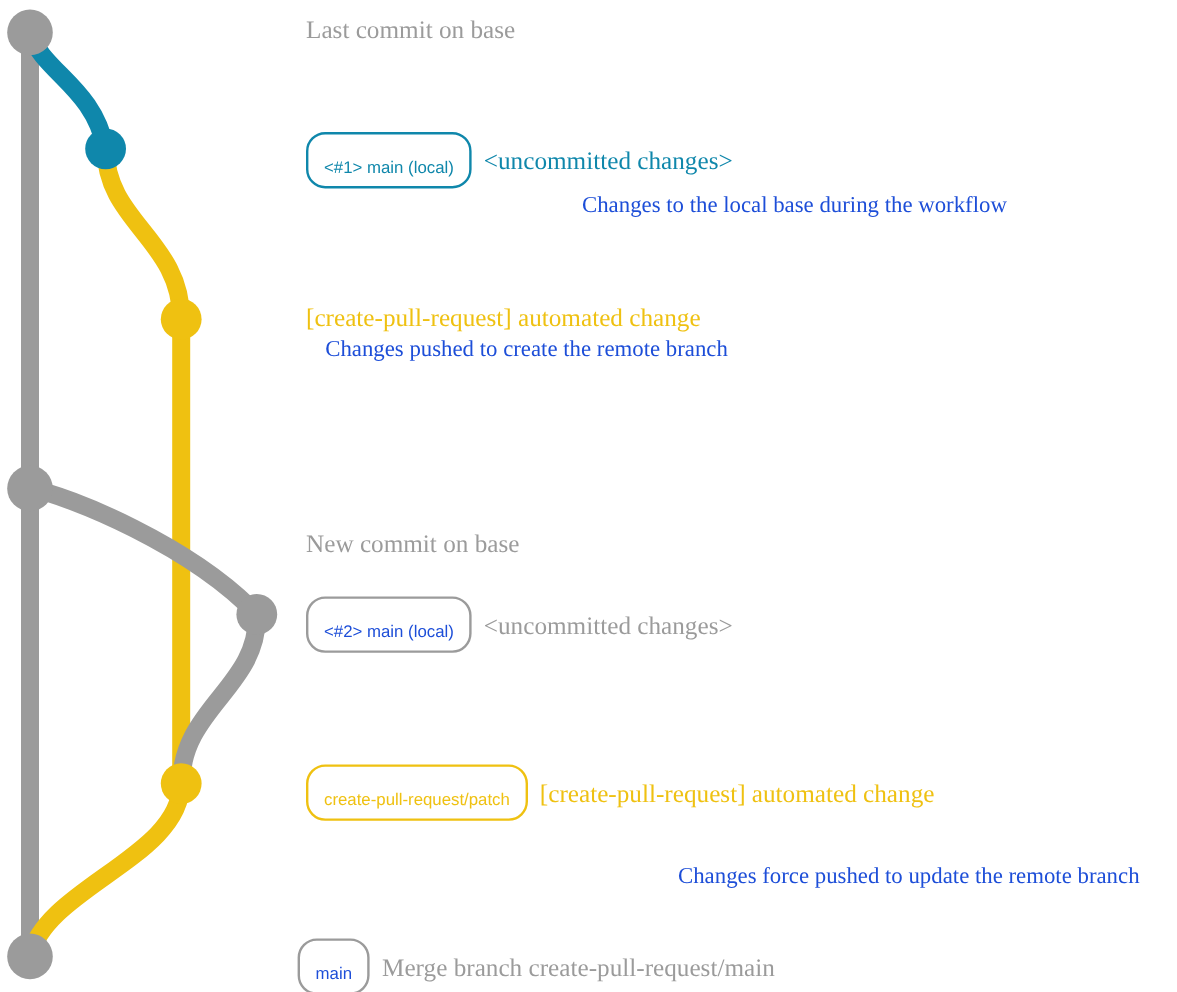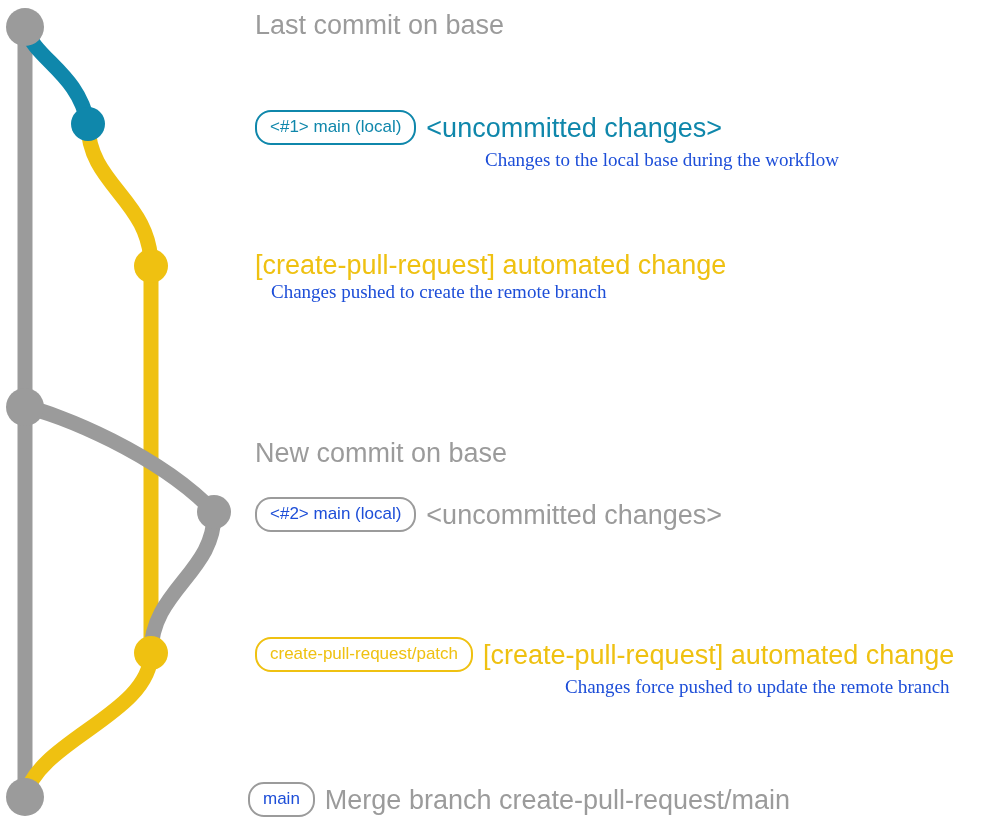--- a/index.html
+++ b/index.html
@@ -37,35 +37,35 @@
   .row-head {
     display: flex;
     align-items: center;
     gap: 10px;
     white-space: nowrap;
   }
   .badge {
     display: inline-block;
     border: 2px solid #888;
     border-radius: 16px;
-    padding: 4px 13px 5px 13px;
-    font-size: 17px;
+    padding: 16px 13px 5px 13px;
+    font-size: 14px;
     line-height: 22px;
     font-family: "Liberation Sans", sans-serif;
     color: #888;
     background: #ffffff;
   }
   .badge.teal   { border-color: #0f87ab; color: #0f87ab; }
   .badge.yellow { border-color: #efc111; color: #efc111; }
   .badge.gray   { border-color: #9b9b9b; color: #1d4ed8; }
 
   .subject {
-    font-size: 27px;
+    font-size: 21px;
     line-height: 24px;
-    font-family: Liberation Sans, sans-serif;
+    font-family: Liberation Serif, serif;
     white-space: nowrap;
   }
   .subject.teal   { color: #0f87ab; }
   .subject.yellow { color: #efc111; }
   .subject.gray   { color: #9b9b9b; }
 
   .note {
     font-family: "Liberation Serif", serif;
     font-size: 19px;
     line-height: 22px;
@@ -133,21 +133,21 @@
     </div>
   </div>
 
   <div class="row" style="left:255px; top:497px;">
     <div class="row-head">
       <span class="badge gray">&lt;#2&gt; main (local)</span>
       <span class="subject gray">&lt;uncommitted changes&gt;</span>
     </div>
   </div>
 
-  <div class="row" style="left:255px; top:637px;">
+  <div class="row" style="left:255px; top:637px;gap:32px;">
     <div class="row-head">
       <span class="badge yellow">create-pull-request/patch</span>
       <span class="subject yellow">[create-pull-request] automated change</span>
     </div>
     <div class="note" style="margin-left:310px;text-align:center;">Changes force pushed to update the remote branch</div>
   </div>
 
   <div class="row" style="left:248px; top:782px;">
     <div class="row-head">
       <span class="badge gray">main</span>

